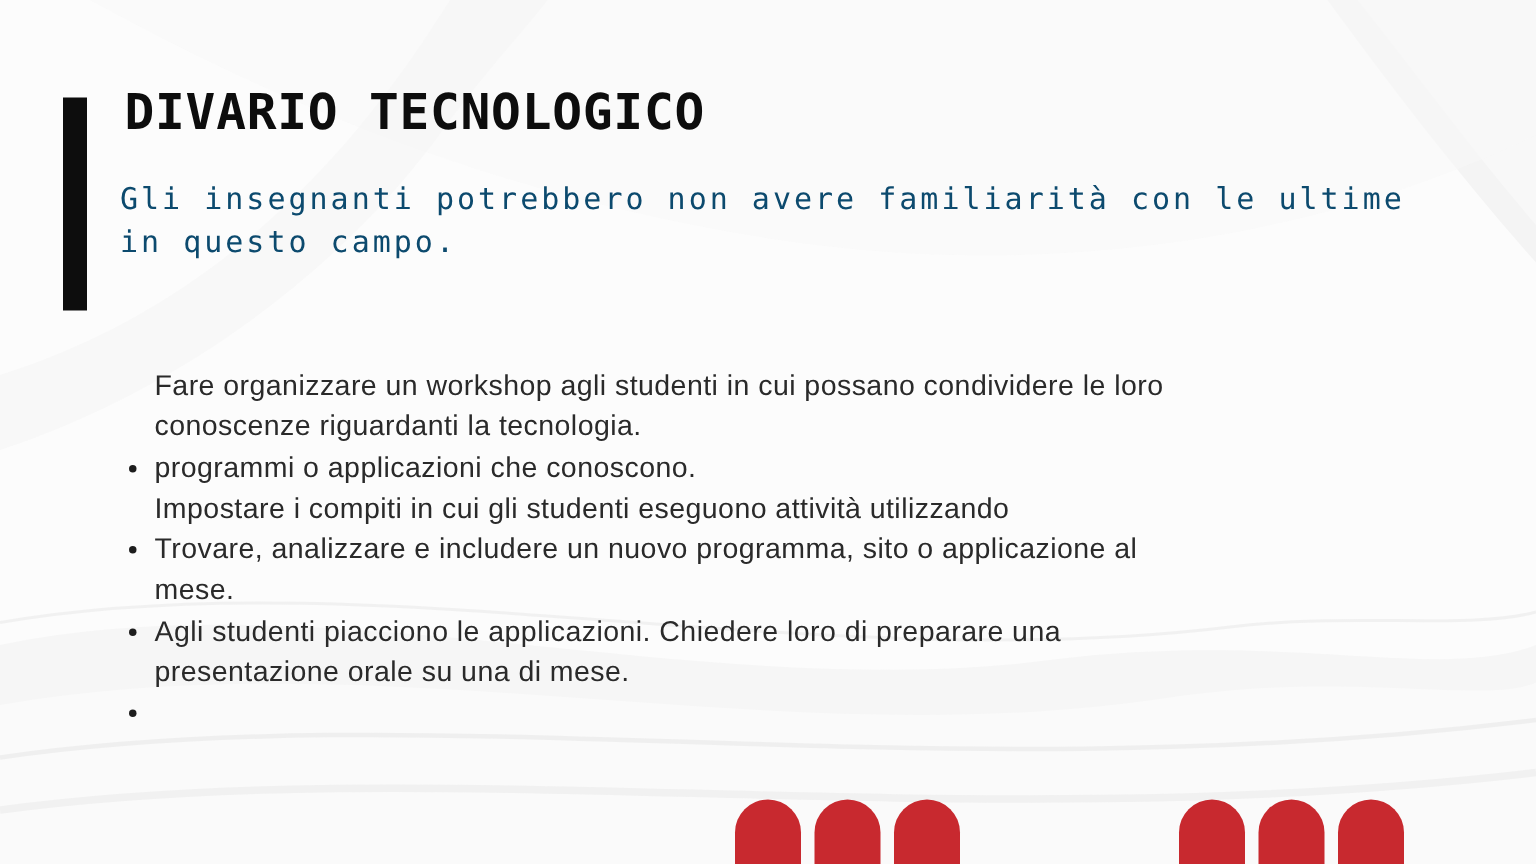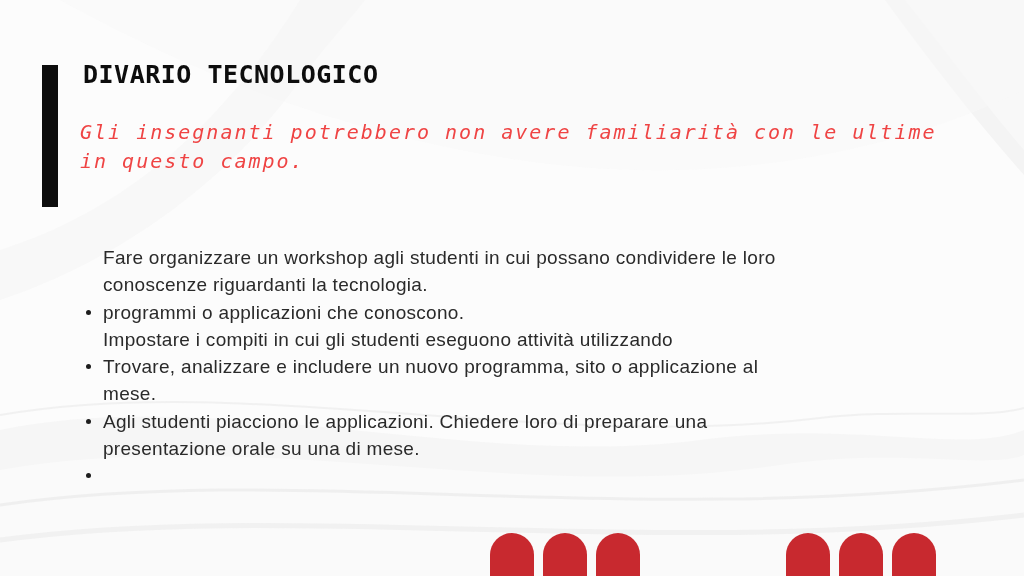--- a/index.html
+++ b/index.html
@@ -32,37 +32,36 @@
     height: 142px;
     background: var(--ink, #0d0d0d);
   }
   .slide-title {
     position: absolute;
     left: 83px;
     top: 55px;
     margin: 0;
     font-family: "DejaVu Sans Mono", monospace;
     font-weight: 700;
-    font-size: 25px;
+    font-size: 33px;
     line-height: 40px;
     letter-spacing: 0.5px;
     color: var(--ink, #0d0d0d);
     white-space: nowrap;
   }
   .slide-subtitle {
     position: absolute;
     left: 80px;
     top: 118px;
     margin: 0;
     font-family: "DejaVu Sans Mono", monospace;
     font-size: 20px;
     line-height: 29px;
     letter-spacing: 2px;
-    color: #ef4444;
-    font-style: italic;
+    color: #0c4a6e;
   }
   .slide-subtitle .ln { display: block; white-space: nowrap; }
   .bullet-list {
     position: absolute;
     left: 85px;
     top: 244px;
     width: 880px;
     margin: 0;
     padding: 0;
     list-style: none;

